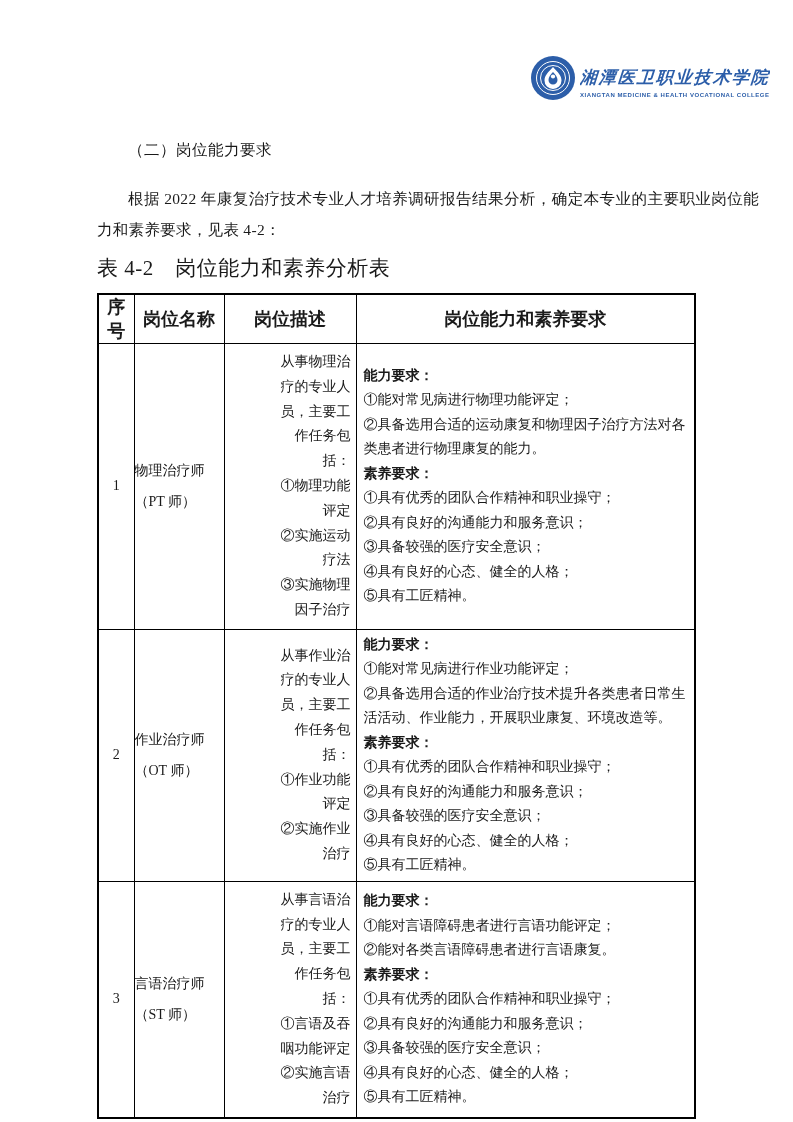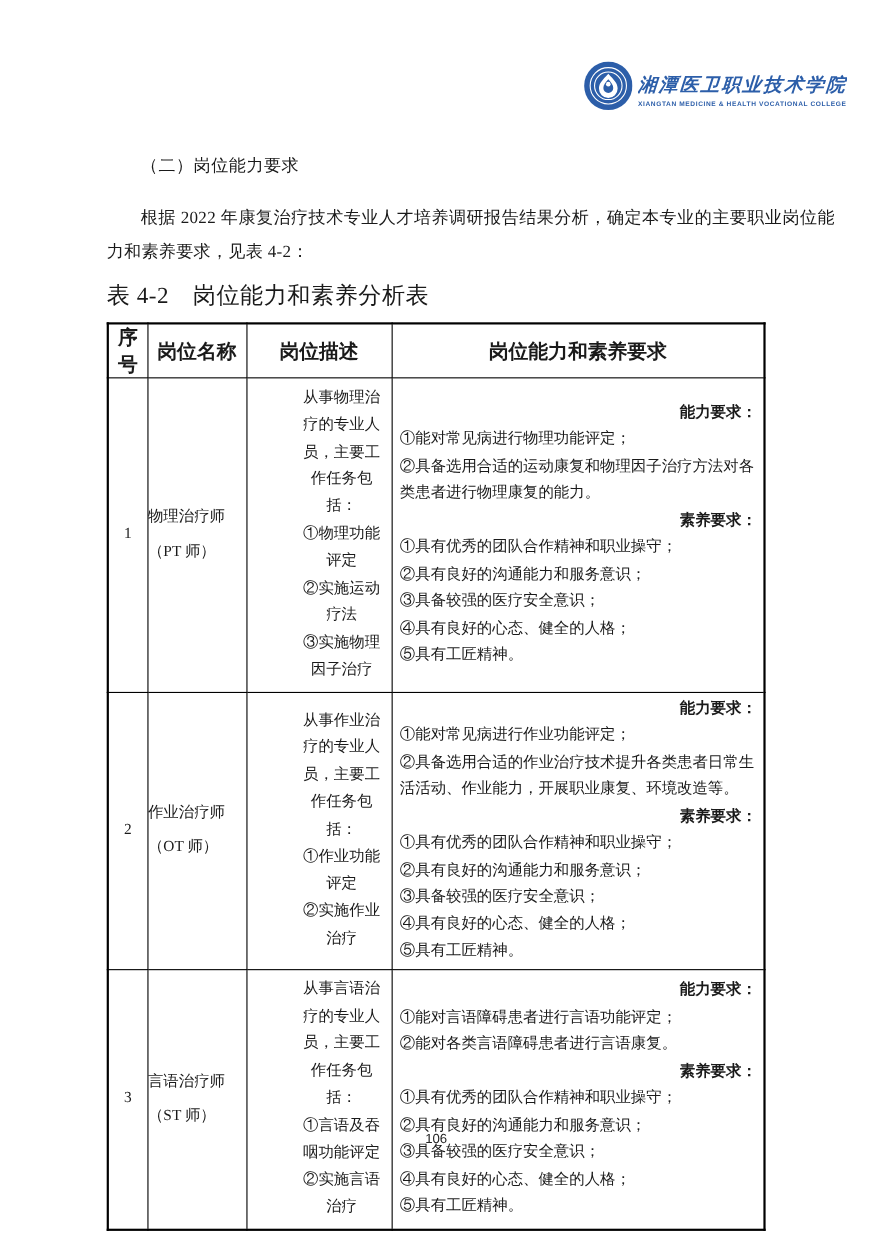--- a/index.html
+++ b/index.html
@@ -101,26 +101,26 @@
     height: 46px;
     font-weight: bold;
     font-size: 18px;
     text-align: center;
     margin-left: 27px;
   }
   td.cell-no { text-align: center; }
   td.cell-name { text-align: left; line-height: 24px; }
   .pos-sub { margin-top: 7px; }
   td.cell-desc { padding: 6px 5px 6px 6px; }
-  .desc-item { line-height: 24.8px; text-align: center; margin-left: 40px; }
+  .desc-item { line-height: 24.8px; text-align: right; margin-left: 40px; }
   td.cell-req { padding: 3px 6px 3px 7px; vertical-align: top; }
   .req-heading {
     font-weight: bold;
     line-height: 24.5px;
-    text-align: right;
+    text-align: left;
   }
   .req-item { line-height: 24.5px; text-align: left; }
 
   
   .footer {
     position: absolute;
     top: 1028px;
     left: 0;
     width: 100%;
     text-align: center;
@@ -241,15 +241,14 @@
             <div class="req-item">③具备较强的医疗安全意识；</div>
             <div class="req-item">④具有良好的心态、健全的人格；</div>
             <div class="req-item">⑤具有工匠精神。</div>
           </td>
         </tr>
 
       </tbody>
     </table>
   </div>
 
-  <div class="footer">106</div>
 
 </div>
 
 </body></html>

